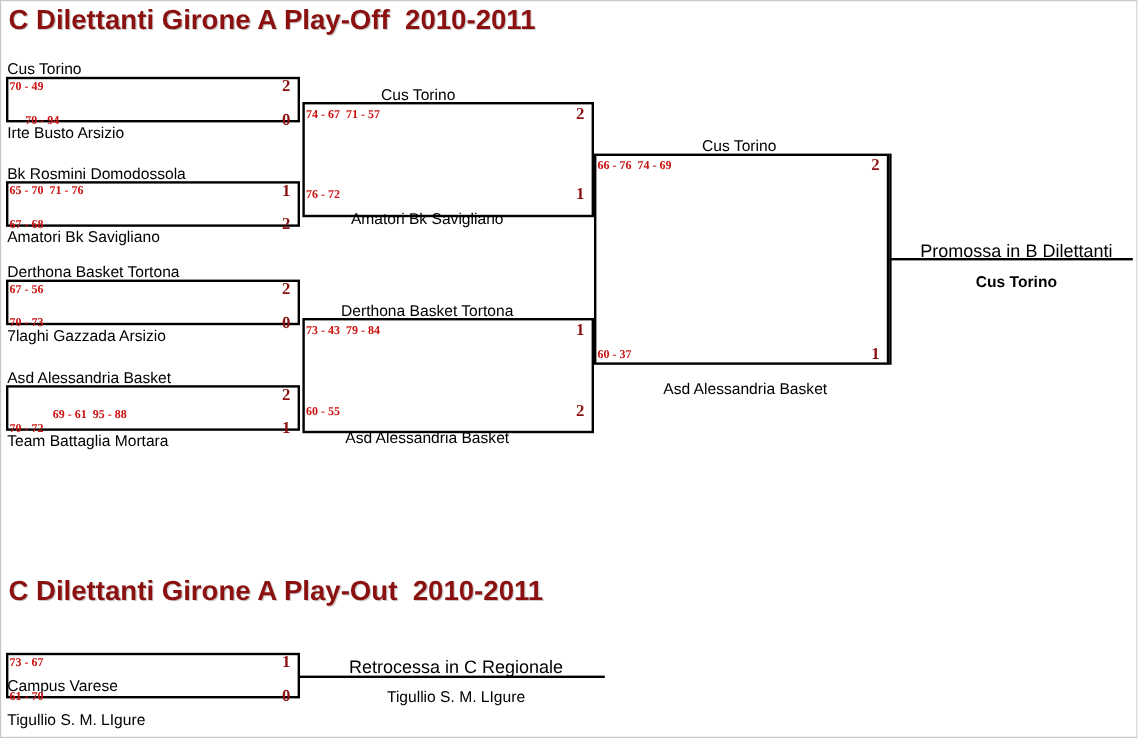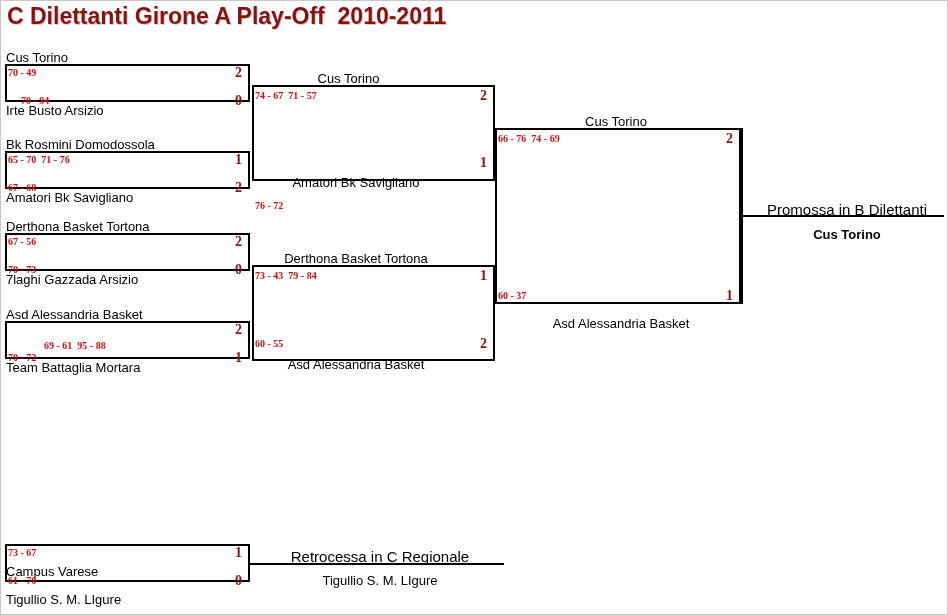--- a/index.html
+++ b/index.html
@@ -137,21 +137,21 @@
   <div class="score" style="left:7px; top:338px;padding-left:36px;">69 - 61  95 - 88</div>
   <div class="wins" style="left:209px; top:322px; width:32px;">2</div>
   <div class="score" style="left:7px; top:350px;">70 - 72</div>
   <div class="wins" style="left:209px; top:350px; width:32px;">1</div>
   <div class="team" style="left:5px; top:360px;">Team Battaglia Mortara</div>
 
   <div class="team team-center" style="left:255px; top:71px; width:185px;">Cus Torino</div>
   <div class="box" style="left:251px; top:84px; width:243px; height:96px;"></div>
   <div class="score" style="left:254px; top:88px;">74 - 67  71 - 57</div>
   <div class="wins" style="left:454px; top:88px; width:32px;">2</div>
-  <div class="score" style="left:254px; top:155px;margin-top:43px;">76 - 72</div>
+  <div class="score" style="left:254px; top:155px;">76 - 72</div>
   <div class="wins" style="left:454px; top:155px; width:32px;">1</div>
   <div class="team team-center" style="left:255px; top:175px; width:200px;">Amatori Bk Savigliano</div>
 
   <div class="team team-center" style="left:255px; top:251px; width:200px;">Derthona Basket Tortona</div>
   <div class="box" style="left:251px; top:264px; width:243px; height:96px;"></div>
   <div class="score" style="left:254px; top:268px;">73 - 43  79 - 84</div>
   <div class="wins" style="left:454px; top:268px; width:32px;">1</div>
   <div class="score" style="left:254px; top:336px;">60 - 55</div>
   <div class="wins" style="left:454px; top:336px; width:32px;">2</div>
   <div class="team team-center" style="left:255px; top:357px; width:200px;">Asd Alessandria Basket</div>
@@ -162,20 +162,21 @@
   <div class="wins" style="left:700px; top:131px; width:32px;">2</div>
   <div class="score" style="left:497px; top:288px;">60 - 37</div>
   <div class="wins" style="left:700px; top:288px; width:32px;">1</div>
   <div class="team team-center" style="left:500px; top:316px; width:240px;">Asd Alessandria Basket</div>
 
   <div class="vline" style="left:740px; top:127px; height:176px;"></div>
   <div class="hline" style="left:740px; top:214px; width:203px;"></div>
   <div class="outcome-label" style="left:748px; top:202px; width:196px;">Promossa in B Dilettanti</div>
   <div class="outcome-team" style="left:748px; top:227px; width:196px;">Cus Torino</div>
 
+  <div class="section-title" style="left:6px; top:478px;">C Dilettanti Girone A Play-Out  2010-2011</div>
 
   <div class="team" style="left:5px; top:530px;margin-top:34px;">Campus Varese</div>
   <div class="box" style="left:4px; top:543px; width:245px; height:38px;"></div>
   <div class="score" style="left:7px; top:545px;">73 - 67</div>
   <div class="wins" style="left:209px; top:545px; width:32px;">1</div>
   <div class="score" style="left:7px; top:573px;">61 - 70</div>
   <div class="wins" style="left:209px; top:573px; width:32px;">0</div>
   <div class="team" style="left:5px; top:592px;">Tigullio S. M. LIgure</div>
 
   <div class="hline" style="left:249px; top:562px; width:254px;"></div>

